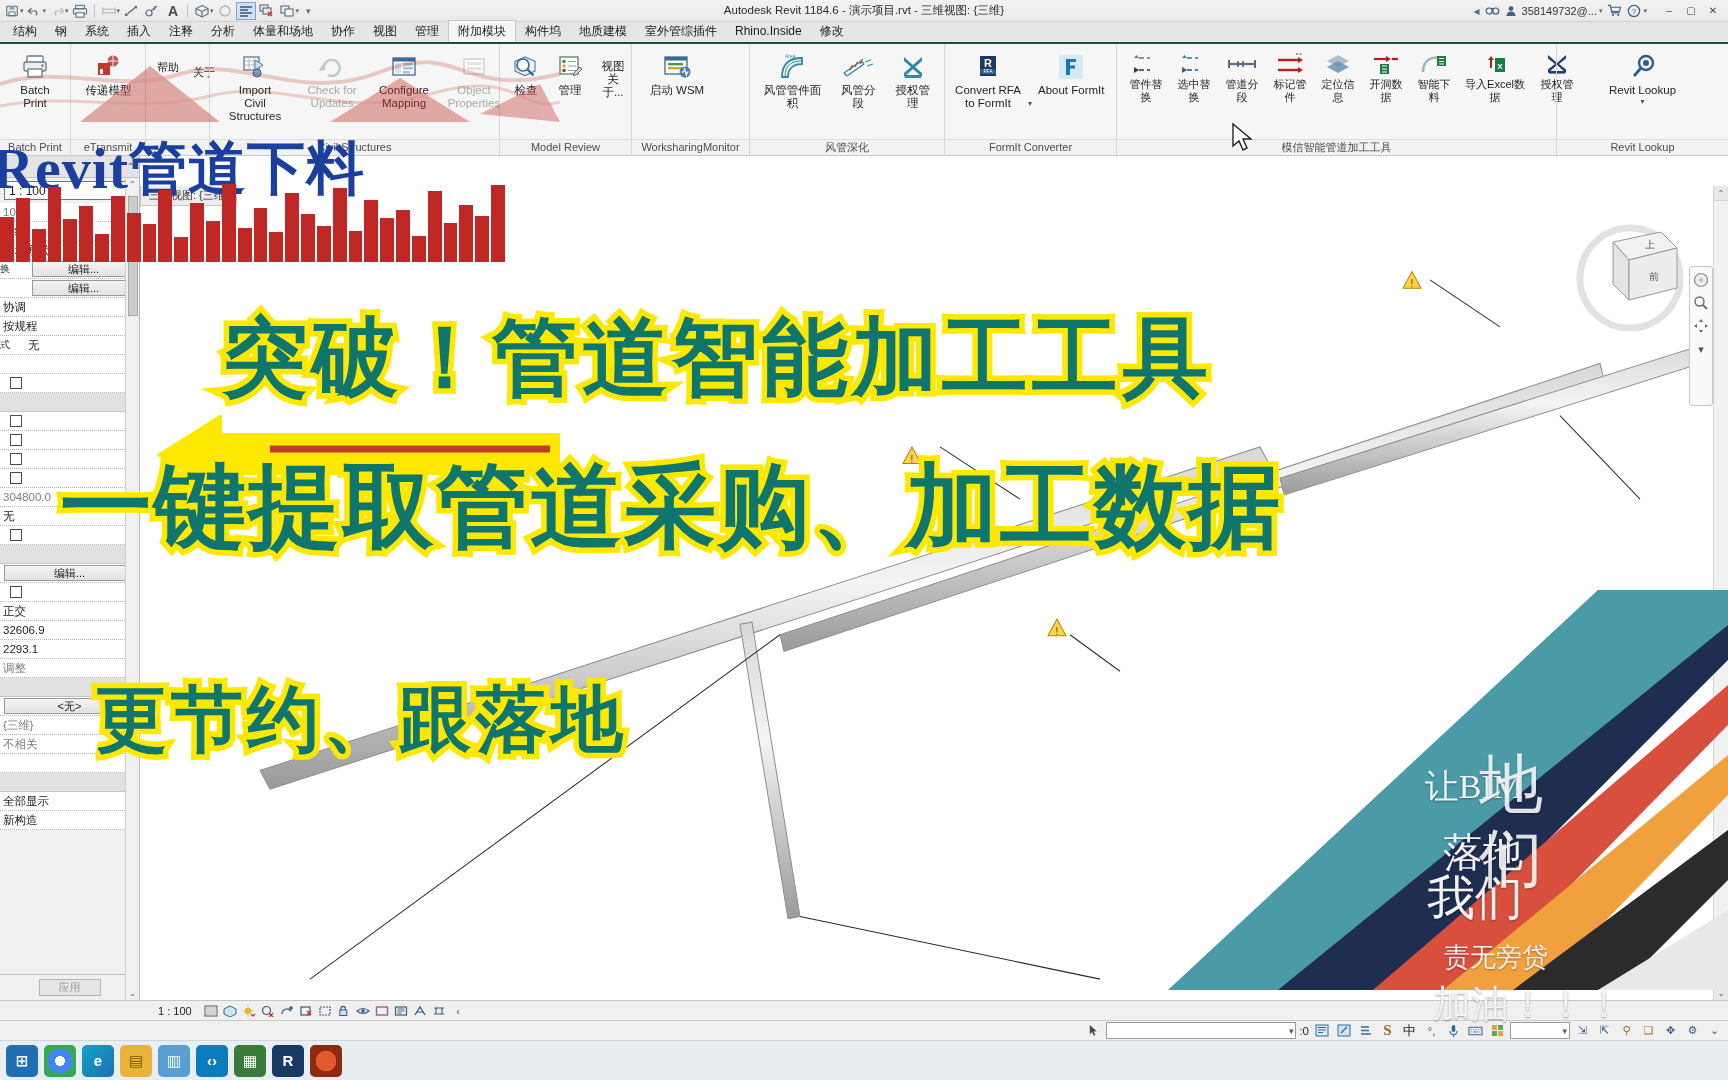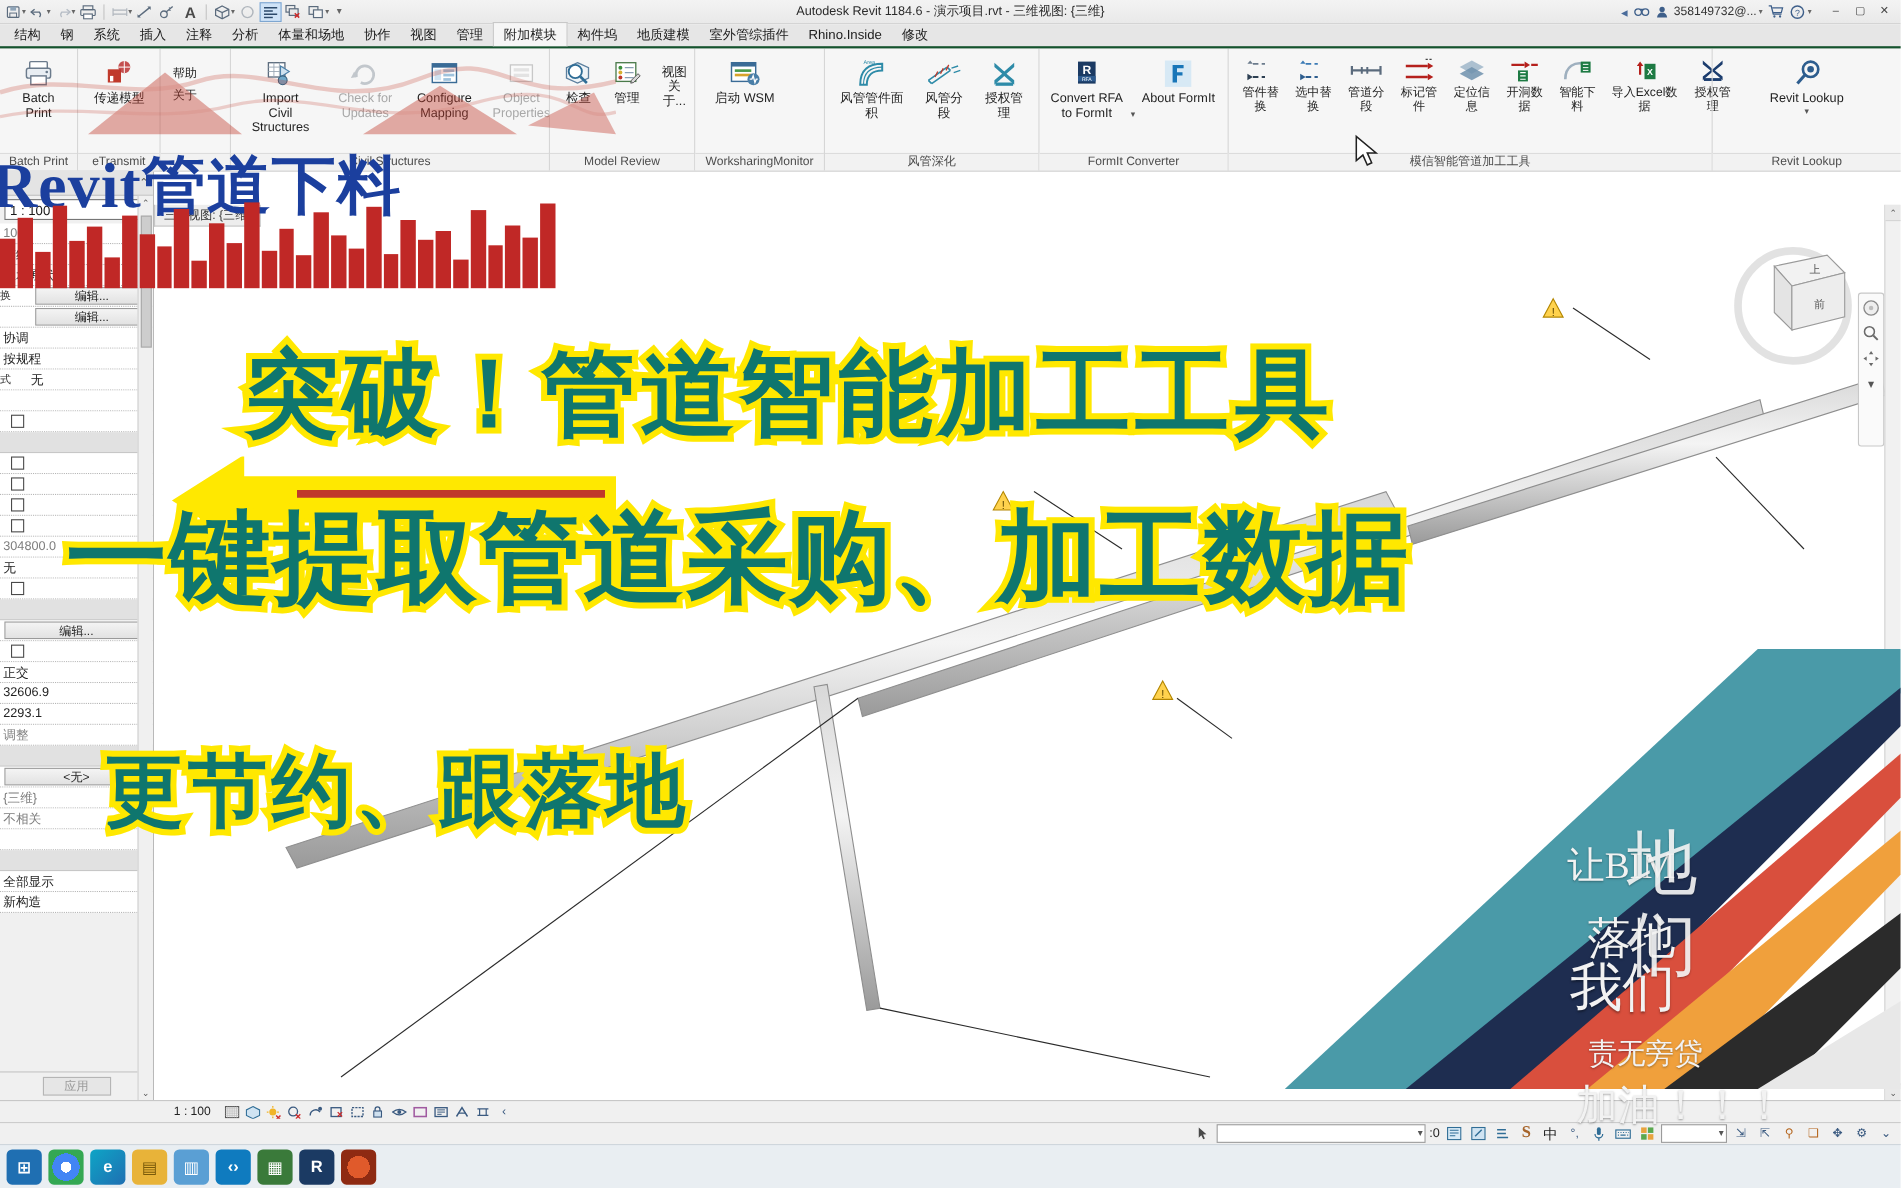--- a/index.html
+++ b/index.html
@@ -393,21 +393,21 @@
                 <path d="M14.6 8 h10.8 M20 2.5 v11" stroke="#fff" stroke-width=".9"></path>
               </svg>
           </span>
           <span class="lb">传递模型</span>
         </div>
       </div>
       <div class="panel-title">eTransmit</div>
     </div>
 
     <div class="panel" style="width:64px;">
-      <div class="panel-body" style="flex-direction:column;gap:0;padding-top:16px;align-items:flex-start;">
+      <div class="panel-body" style="gap:0;padding-top:16px;align-items:flex-start;">
         <div class="rbtn small" style="flex-direction:row;padding:1px 6px;">
           <span class="lb">帮助</span>
         </div>
         <div class="rbtn small" style="flex-direction:row;padding:6px 6px;">
           <span class="lb">关于</span>
         </div>
       </div>
       <div class="panel-title"></div>
     </div>
 

